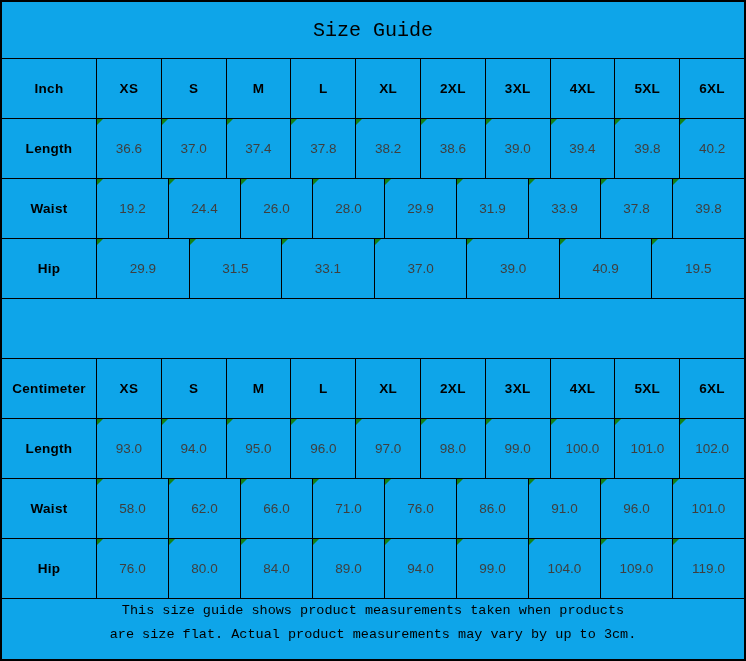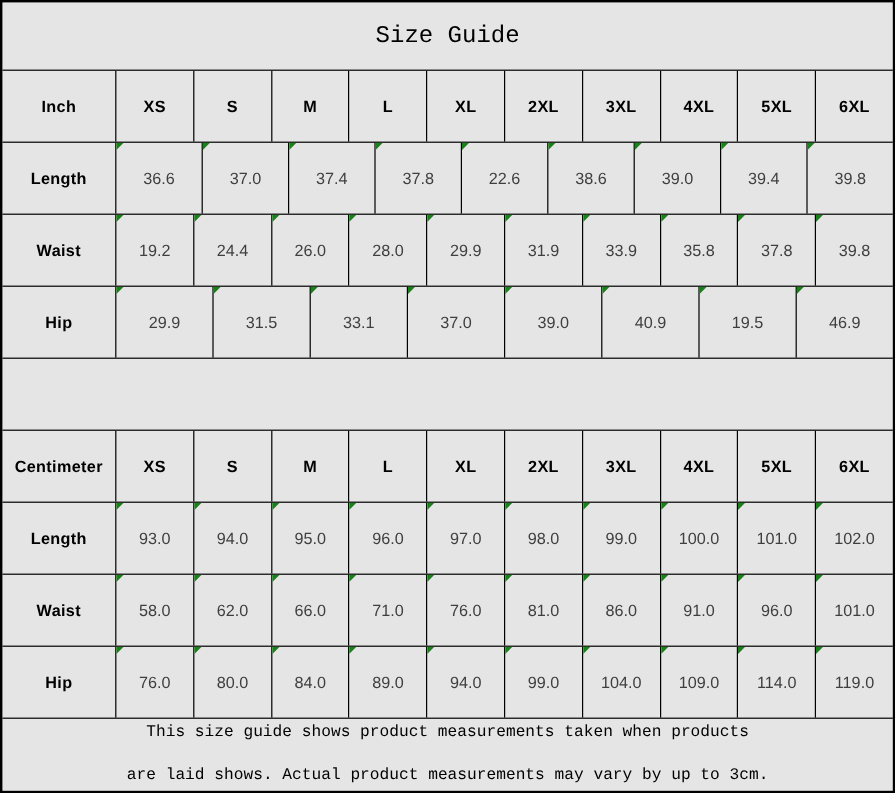--- a/index.html
+++ b/index.html
@@ -4,21 +4,21 @@
 <style>
   * { box-sizing: border-box; margin: 0; padding: 0; }
   html, body { background: #ffffff; }
   body {
     width: 746px; height: 661px;
     font-family: "Liberation Sans", sans-serif;
   }
   .sheet {
     width: 746px; height: 661px;
     border: 2px solid var(--border-color, #000);
-    background: #e5e5e5;
+    background: #0ea5e9;
     display: flex; flex-direction: column;
   }
   .title-row {
     height: 56px; flex: 0 0 56px;
     display: flex; align-items: center; justify-content: center;
     font-family: "Liberation Mono", monospace;
     font-size: 20px; color: #000; white-space: pre;
   }
   .row {
     display: flex; height: 60px; flex: 0 0 60px;
@@ -43,21 +43,21 @@
     border-right: 6px solid transparent;
   }
   .spacer-row {
     height: 60px; flex: 0 0 60px;
     border-top: 1px solid var(--border-color, #000);
   }
   .footer-row {
     flex: 1 1 auto;
     border-top: 1px solid var(--border-color, #000);
     display: flex; flex-direction: column;
-    align-items: center; justify-content: space-between;
+    align-items: center; justify-content: flex-start;
     font-family: "Liberation Mono", monospace;
     font-size: 13.5px; color: #000;
     line-height: 24px; white-space: pre;
   }
 </style>
 </head>
 <body>
 
 <div class="sheet">
 
@@ -91,38 +91,42 @@
         <div class="cell value-cell">
           <span class="marker"></span>
           <span>37.4</span>
         </div>
         <div class="cell value-cell">
           <span class="marker"></span>
           <span>37.8</span>
         </div>
         <div class="cell value-cell">
           <span class="marker"></span>
-          <span>22.6</span>
+          <span>38.2</span>
         </div>
         <div class="cell value-cell">
           <span class="marker"></span>
           <span>38.6</span>
         </div>
         <div class="cell value-cell">
           <span class="marker"></span>
           <span>39.0</span>
         </div>
         <div class="cell value-cell">
           <span class="marker"></span>
           <span>39.4</span>
         </div>
         <div class="cell value-cell">
           <span class="marker"></span>
           <span>39.8</span>
         </div>
+        <div class="cell value-cell">
+          <span class="marker"></span>
+          <span>40.2</span>
+        </div>
       </div>
       <div class="row">
         <div class="cell label-cell">Waist</div>
         <div class="cell value-cell">
           <span class="marker"></span>
           <span>19.2</span>
         </div>
         <div class="cell value-cell">
           <span class="marker"></span>
           <span>24.4</span>
@@ -142,24 +146,20 @@
         <div class="cell value-cell">
           <span class="marker"></span>
           <span>31.9</span>
         </div>
         <div class="cell value-cell">
           <span class="marker"></span>
           <span>33.9</span>
         </div>
         <div class="cell value-cell">
           <span class="marker"></span>
-          <span>35.8</span>
-        </div>
-        <div class="cell value-cell">
-          <span class="marker"></span>
           <span>37.8</span>
         </div>
         <div class="cell value-cell">
           <span class="marker"></span>
           <span>39.8</span>
         </div>
       </div>
       <div class="row">
         <div class="cell label-cell">Hip</div>
         <div class="cell value-cell">
@@ -182,24 +182,20 @@
           <span class="marker"></span>
           <span>39.0</span>
         </div>
         <div class="cell value-cell">
           <span class="marker"></span>
           <span>40.9</span>
         </div>
         <div class="cell value-cell">
           <span class="marker"></span>
           <span>19.5</span>
-        </div>
-        <div class="cell value-cell">
-          <span class="marker"></span>
-          <span>46.9</span>
         </div>
       </div>
     </div>
 
   <div class="spacer-row"></div>
 
   <div class="row header-row">
     <div class="cell header-cell">Centimeter</div>
   <div class="cell header-cell">XS</div>
       <div class="cell header-cell">S</div>
@@ -274,24 +270,20 @@
         <div class="cell value-cell">
           <span class="marker"></span>
           <span>71.0</span>
         </div>
         <div class="cell value-cell">
           <span class="marker"></span>
           <span>76.0</span>
         </div>
         <div class="cell value-cell">
           <span class="marker"></span>
-          <span>81.0</span>
-        </div>
-        <div class="cell value-cell">
-          <span class="marker"></span>
           <span>86.0</span>
         </div>
         <div class="cell value-cell">
           <span class="marker"></span>
           <span>91.0</span>
         </div>
         <div class="cell value-cell">
           <span class="marker"></span>
           <span>96.0</span>
         </div>
@@ -326,30 +318,26 @@
           <span class="marker"></span>
           <span>99.0</span>
         </div>
         <div class="cell value-cell">
           <span class="marker"></span>
           <span>104.0</span>
         </div>
         <div class="cell value-cell">
           <span class="marker"></span>
           <span>109.0</span>
-        </div>
-        <div class="cell value-cell">
-          <span class="marker"></span>
-          <span>114.0</span>
         </div>
         <div class="cell value-cell">
           <span class="marker"></span>
           <span>119.0</span>
         </div>
       </div>
     </div>
 
   <div class="footer-row">
     <div>This size guide shows product measurements taken when products</div>
-    <div>are laid shows. Actual product measurements may vary by up to 3cm.</div>
+    <div>are size flat. Actual product measurements may vary by up to 3cm.</div>
   </div>
 
 </div>
 
 </body></html>

